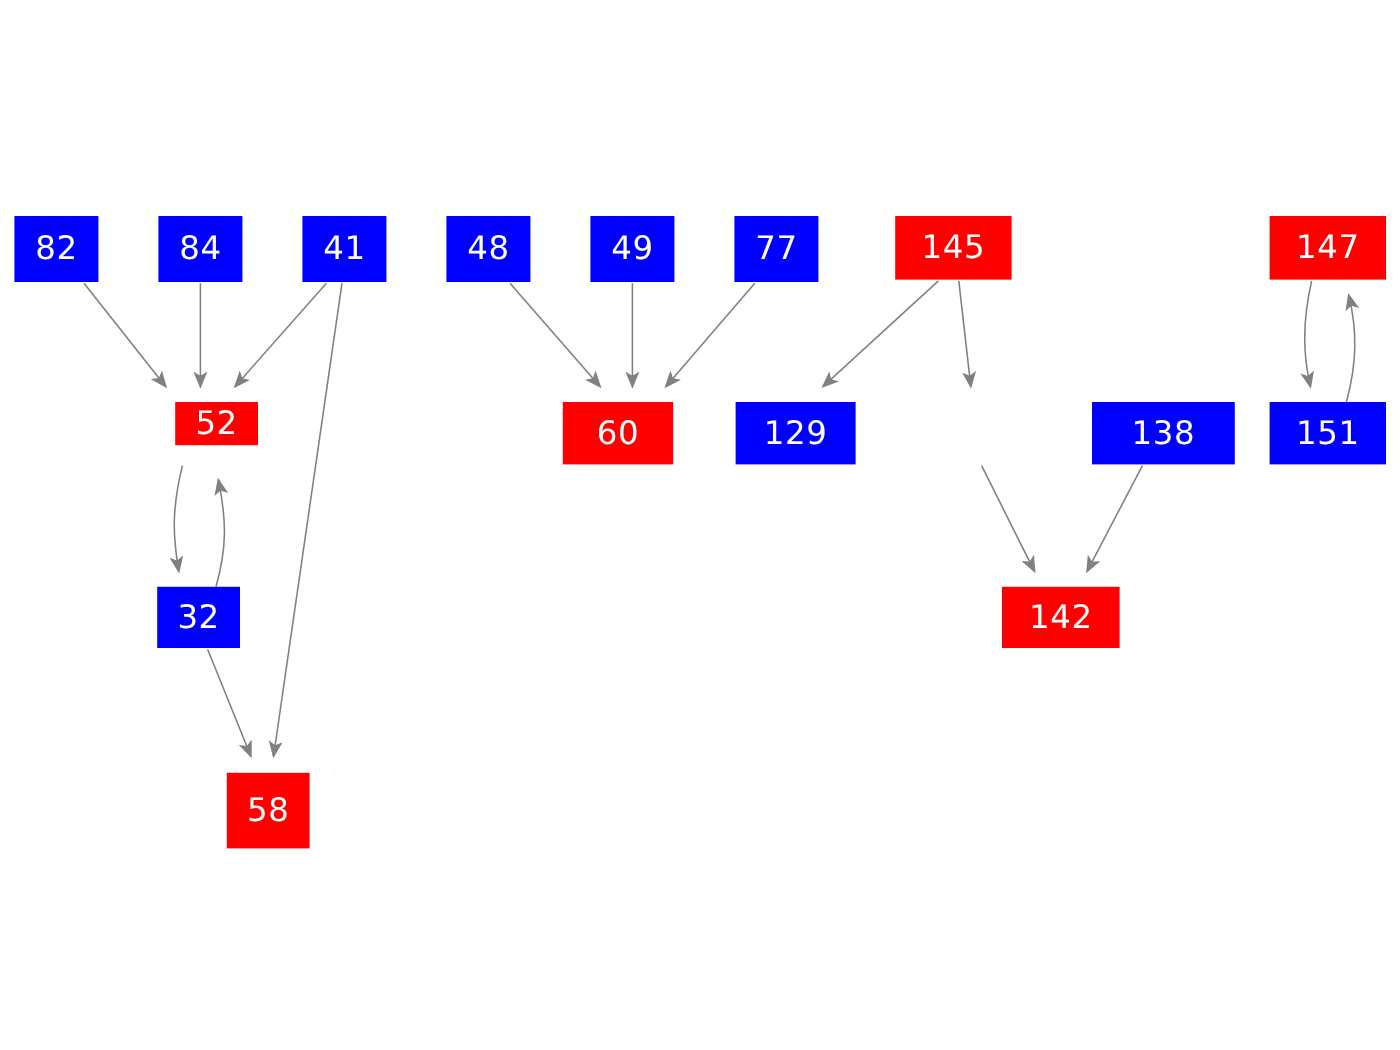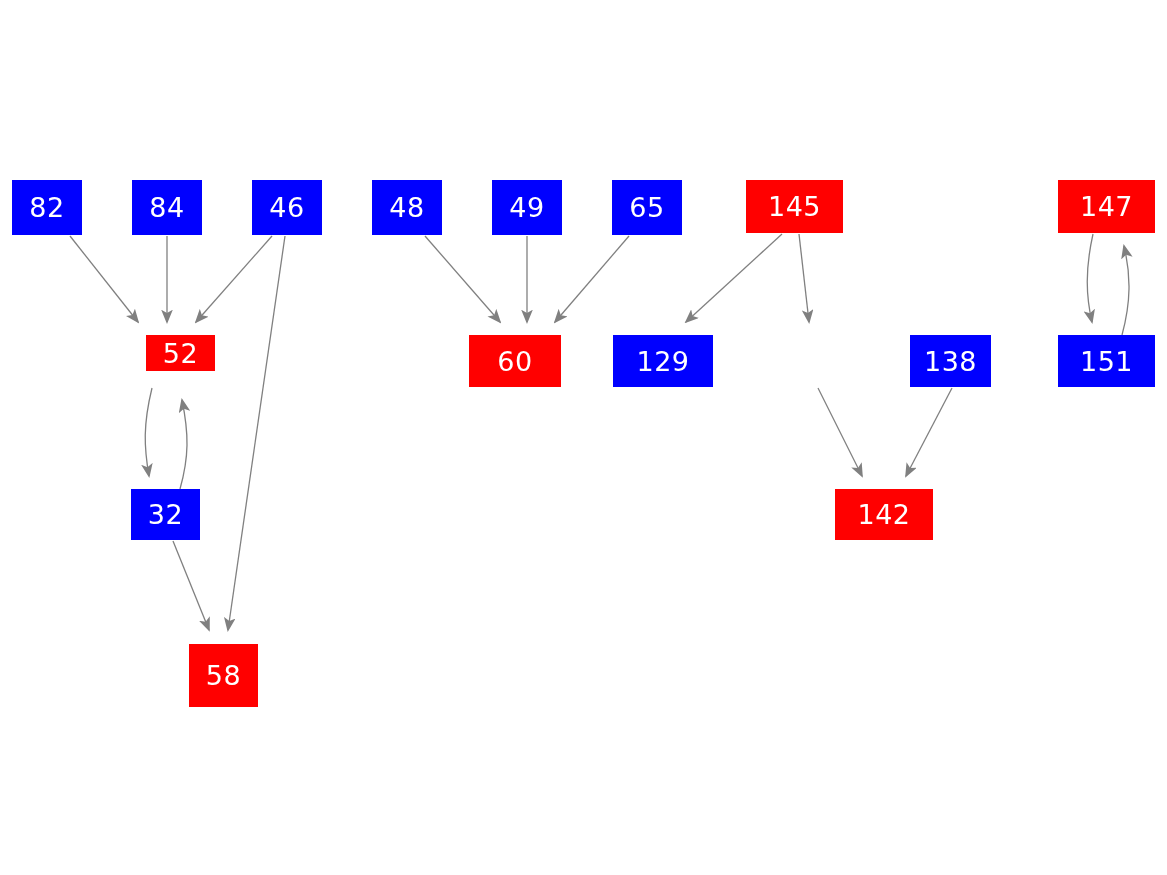--- a/index.html
+++ b/index.html
@@ -80,47 +80,47 @@
   </svg>
 
   <div id="node-layer">
       <div class="graph-node blue" style="left: 12px; top: 180px; width: 70px; height: 55px;">
         <span class="node-label">82</span>
       </div>
       <div class="graph-node blue" style="left: 132px; top: 180px; width: 70px; height: 55px;">
         <span class="node-label">84</span>
       </div>
       <div class="graph-node blue" style="left: 252px; top: 180px; width: 70px; height: 55px;">
-        <span class="node-label">46</span>
+        <span class="node-label">41</span>
       </div>
       <div class="graph-node blue" style="left: 372px; top: 180px; width: 70px; height: 55px;">
         <span class="node-label">48</span>
       </div>
       <div class="graph-node blue" style="left: 492px; top: 180px; width: 70px; height: 55px;">
         <span class="node-label">49</span>
       </div>
       <div class="graph-node blue" style="left: 612px; top: 180px; width: 70px; height: 55px;">
-        <span class="node-label">65</span>
+        <span class="node-label">77</span>
       </div>
       <div class="graph-node red" style="left: 746px; top: 180px; width: 97px; height: 53px;">
         <span class="node-label">145</span>
       </div>
       <div class="graph-node red" style="left: 1058px; top: 180px; width: 97px; height: 53px;">
         <span class="node-label">147</span>
       </div>
       <div class="graph-node red" style="left: 146px; top: 335px; width: 69px; height: 36px;">
         <span class="node-label">52</span>
       </div>
       <div class="graph-node red" style="left: 469px; top: 335px; width: 92px; height: 52px;">
         <span class="node-label">60</span>
       </div>
       <div class="graph-node blue" style="left: 613px; top: 335px; width: 100px; height: 52px;">
         <span class="node-label">129</span>
       </div>
-      <div class="graph-node blue" style="left: 910px; top: 335px; width: 81px; height: 52px;">
+      <div class="graph-node blue" style="left: 910px; top: 335px; width: 119px; height: 52px;">
         <span class="node-label">138</span>
       </div>
       <div class="graph-node blue" style="left: 1058px; top: 335px; width: 97px; height: 52px;">
         <span class="node-label">151</span>
       </div>
       <div class="graph-node blue" style="left: 131px; top: 489px; width: 69px; height: 51px; text-align: right;">
         <span class="node-label">32</span>
       </div>
       <div class="graph-node red" style="left: 835px; top: 489px; width: 98px; height: 51px;">
         <span class="node-label">142</span>

